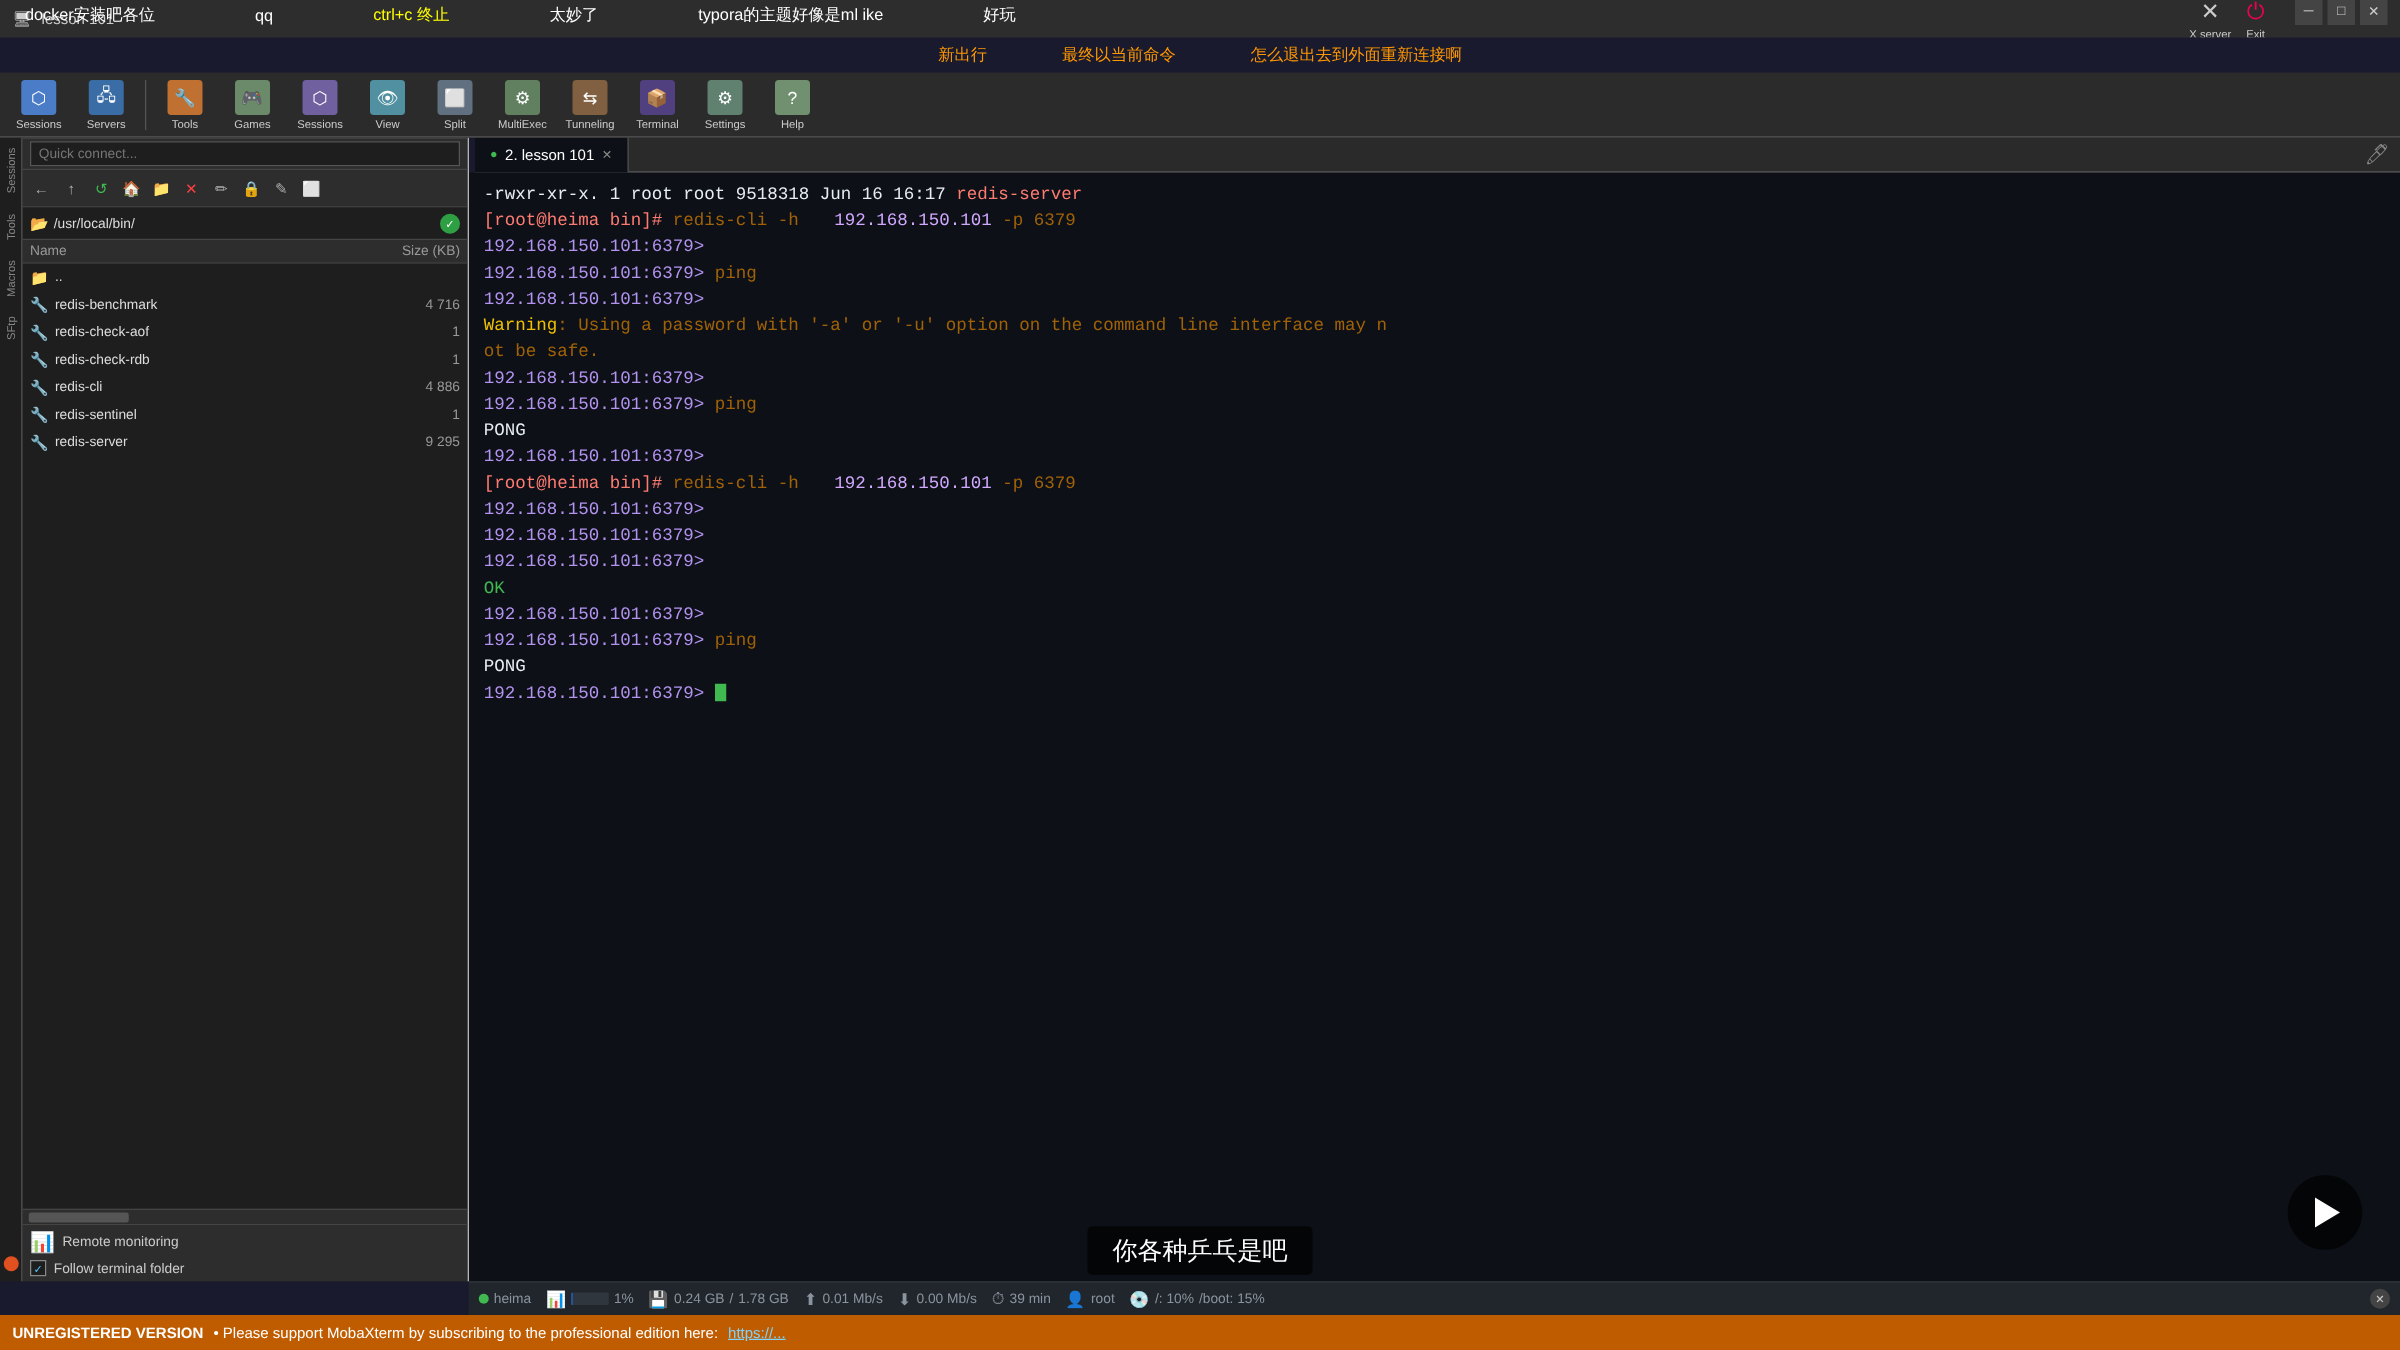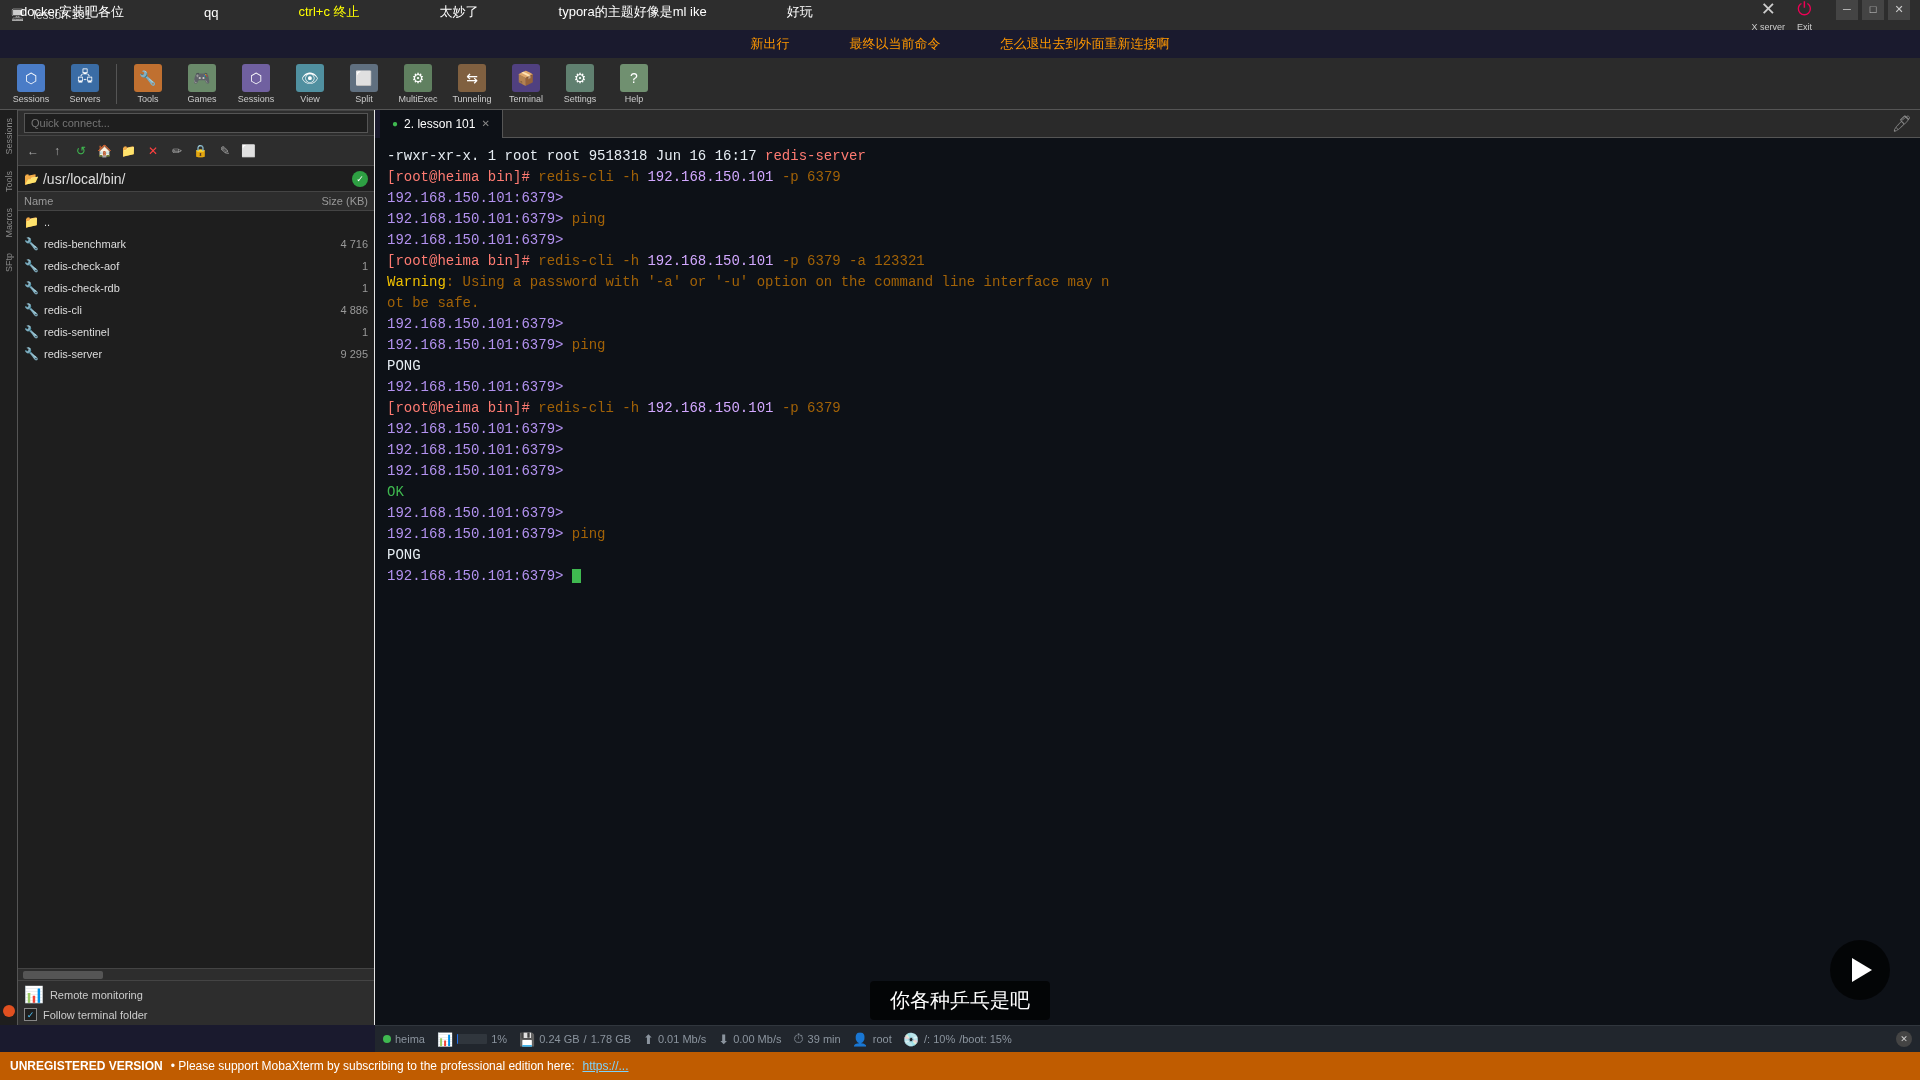--- a/index.html
+++ b/index.html
@@ -196,21 +196,21 @@
       height: 26px;
       background: #1e1e1e;
       display: flex;
       align-items: center;
       padding: 0 6px;
       gap: 4px;
       border-bottom: 1px solid #444;
     }
     .file-path-text {
       color: #ddd;
-      font-size: 14px;
+      font-size: 11px;
       flex: 1;
     }
     .file-path-ok {
       width: 16px;
       height: 16px;
       background: #2ea043;
       border-radius: 50%;
       display: flex;
       align-items: center;
       justify-content: center;
@@ -353,21 +353,21 @@
       font-size: 14px;
     }
     .terminal-content {
       padding: 8px 12px;
       line-height: 1.5;
       color: #e6edf3;
     }
     .t-prompt { color: #b392f0; }
     .t-cmd { color: #a16207; }
     .t-host-red { color: #ff7b72; }
-    .t-ip { color: #d2a8ff; }
+    .t-ip { color: #d2a8ff; margin-left: 20px; }
     .t-warning { color: #f0c000; }
     .t-ok { color: #3fb950; }
     .t-error { color: #ff7b72; }
     .t-pong { color: #e6edf3; }
     .t-file-info { color: #e6edf3; }
     .t-server { color: #ff7b72; }
     .t-cursor {
       display: inline-block;
       width: 9px;
       height: 14px;
@@ -812,23 +812,20 @@
 
     <div>
       <span class="t-prompt">192.168.150.101:6379&gt;</span><span class="t-cmd"> ping</span>
     </div>
 
 
     <div>
       <span class="t-prompt">192.168.150.101:6379&gt;</span>
     </div>
 
-    <div>
-      <span class="t-host-red">[root@heima bin]#</span><span class="t-cmd"> redis-cli -h </span><span class="t-ip">192.168.150.101</span><span class="t-cmd"> -p 6379 -a 123321</span>
-    </div>
 
     <div>
       <span class="t-warning">Warning</span><span class="t-cmd">: Using a password with '-a' or '-u' option on the command line interface may n</span>
     </div>
     <div>
       <span class="t-cmd">ot be safe.</span>
     </div>
 
     <div>
       <span class="t-prompt">192.168.150.101:6379&gt;</span>

